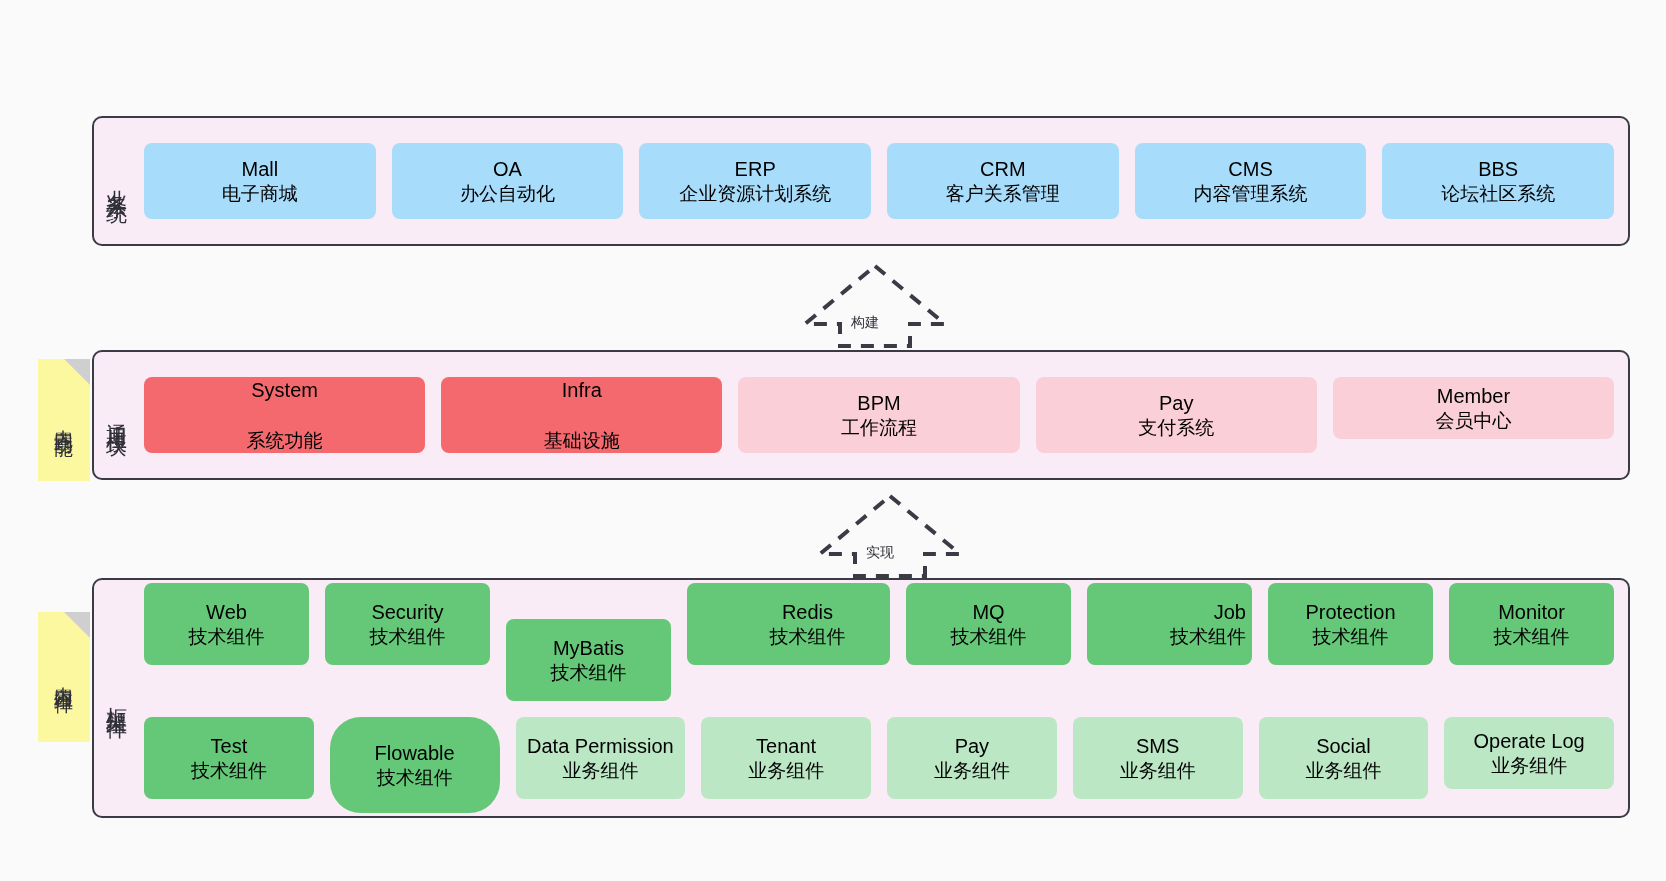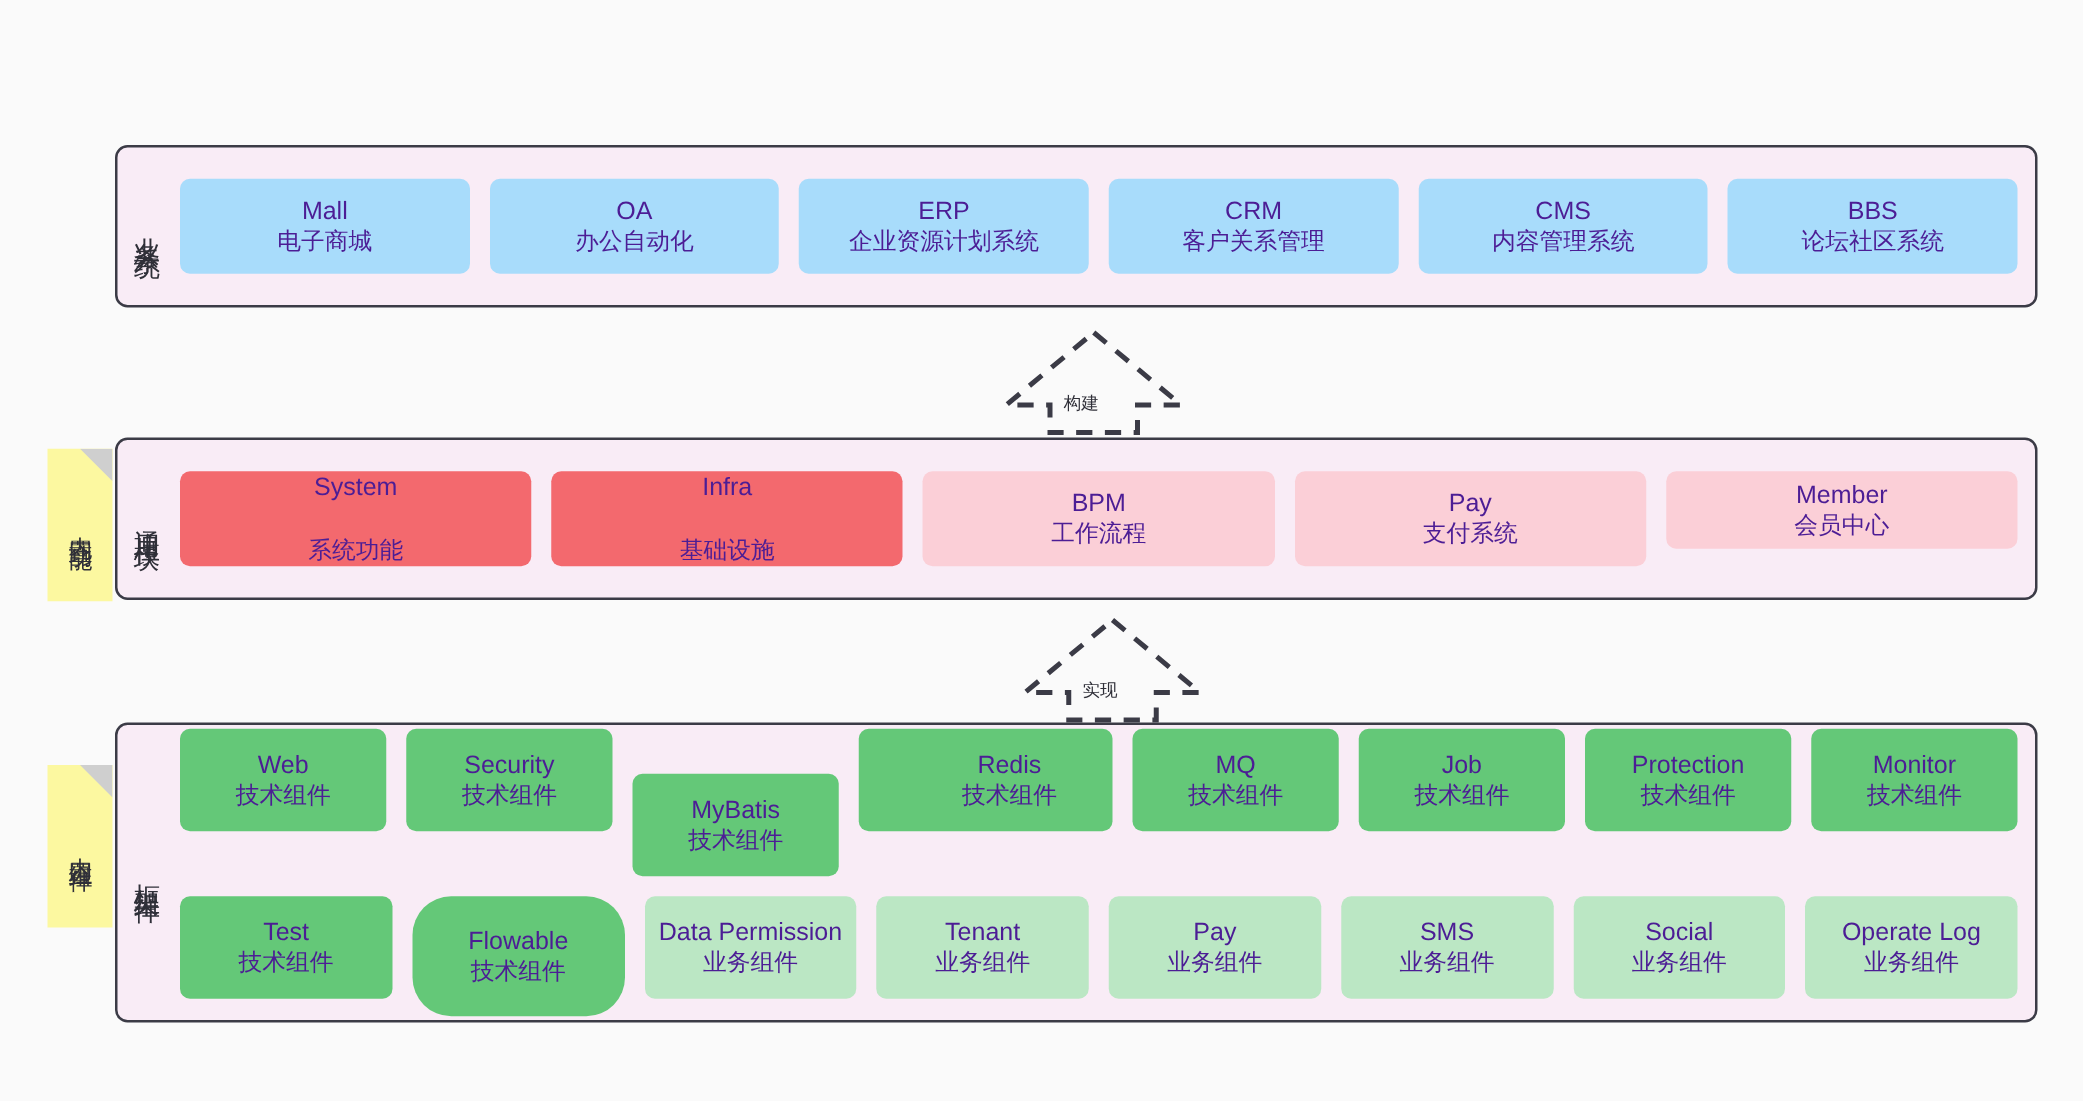--- a/index.html
+++ b/index.html
@@ -69,21 +69,21 @@
   .card {
     flex: 1 1 0;
     border-radius: 8px;
     display: flex;
     flex-direction: column;
     align-items: center;
     justify-content: center;
     text-align: center;
     font-size: 20px;
     line-height: 1.22;
-    color: #4c1d95;
+    color: #000000;
     box-sizing: border-box;
     padding: 6px 6px;
     user-select: none;
   }
   .card .line2 { font-size: 19px; }
 
   
   .c-blue       { background: #a8dcfb; }
   .c-red        { background: #f3696e; gap: 26px; }
   .c-pink       { background: #fbcfd7; }
@@ -242,21 +242,21 @@
           <div class="line2">技术组件</div>
         </div>
         <div class="card c-green" style="height:82px;padding-left:44px;">
           <div>Redis</div>
           <div class="line2">技术组件</div>
         </div>
         <div class="card c-green" style="height:82px;">
           <div>MQ</div>
           <div class="line2">技术组件</div>
         </div>
-        <div class="card c-green" style="height:82px;">
+        <div class="card c-green" style="height:82px;align-items:flex-end;">
           <div>Job</div>
           <div class="line2">技术组件</div>
         </div>
         <div class="card c-green" style="height:82px;">
           <div>Protection</div>
           <div class="line2">技术组件</div>
         </div>
         <div class="card c-green" style="height:82px;">
           <div>Monitor</div>
           <div class="line2">技术组件</div>
@@ -285,21 +285,21 @@
           <div class="line2">业务组件</div>
         </div>
         <div class="card c-lightgreen" style="height:82px;">
           <div>SMS</div>
           <div class="line2">业务组件</div>
         </div>
         <div class="card c-lightgreen" style="height:82px;">
           <div>Social</div>
           <div class="line2">业务组件</div>
         </div>
-        <div class="card c-lightgreen" style="height:82px;">
+        <div class="card c-lightgreen" style="height:72px;">
           <div>Operate Log</div>
           <div class="line2">业务组件</div>
         </div>
       </div>
 
     </div>
   </div>
 
 </div>
 

